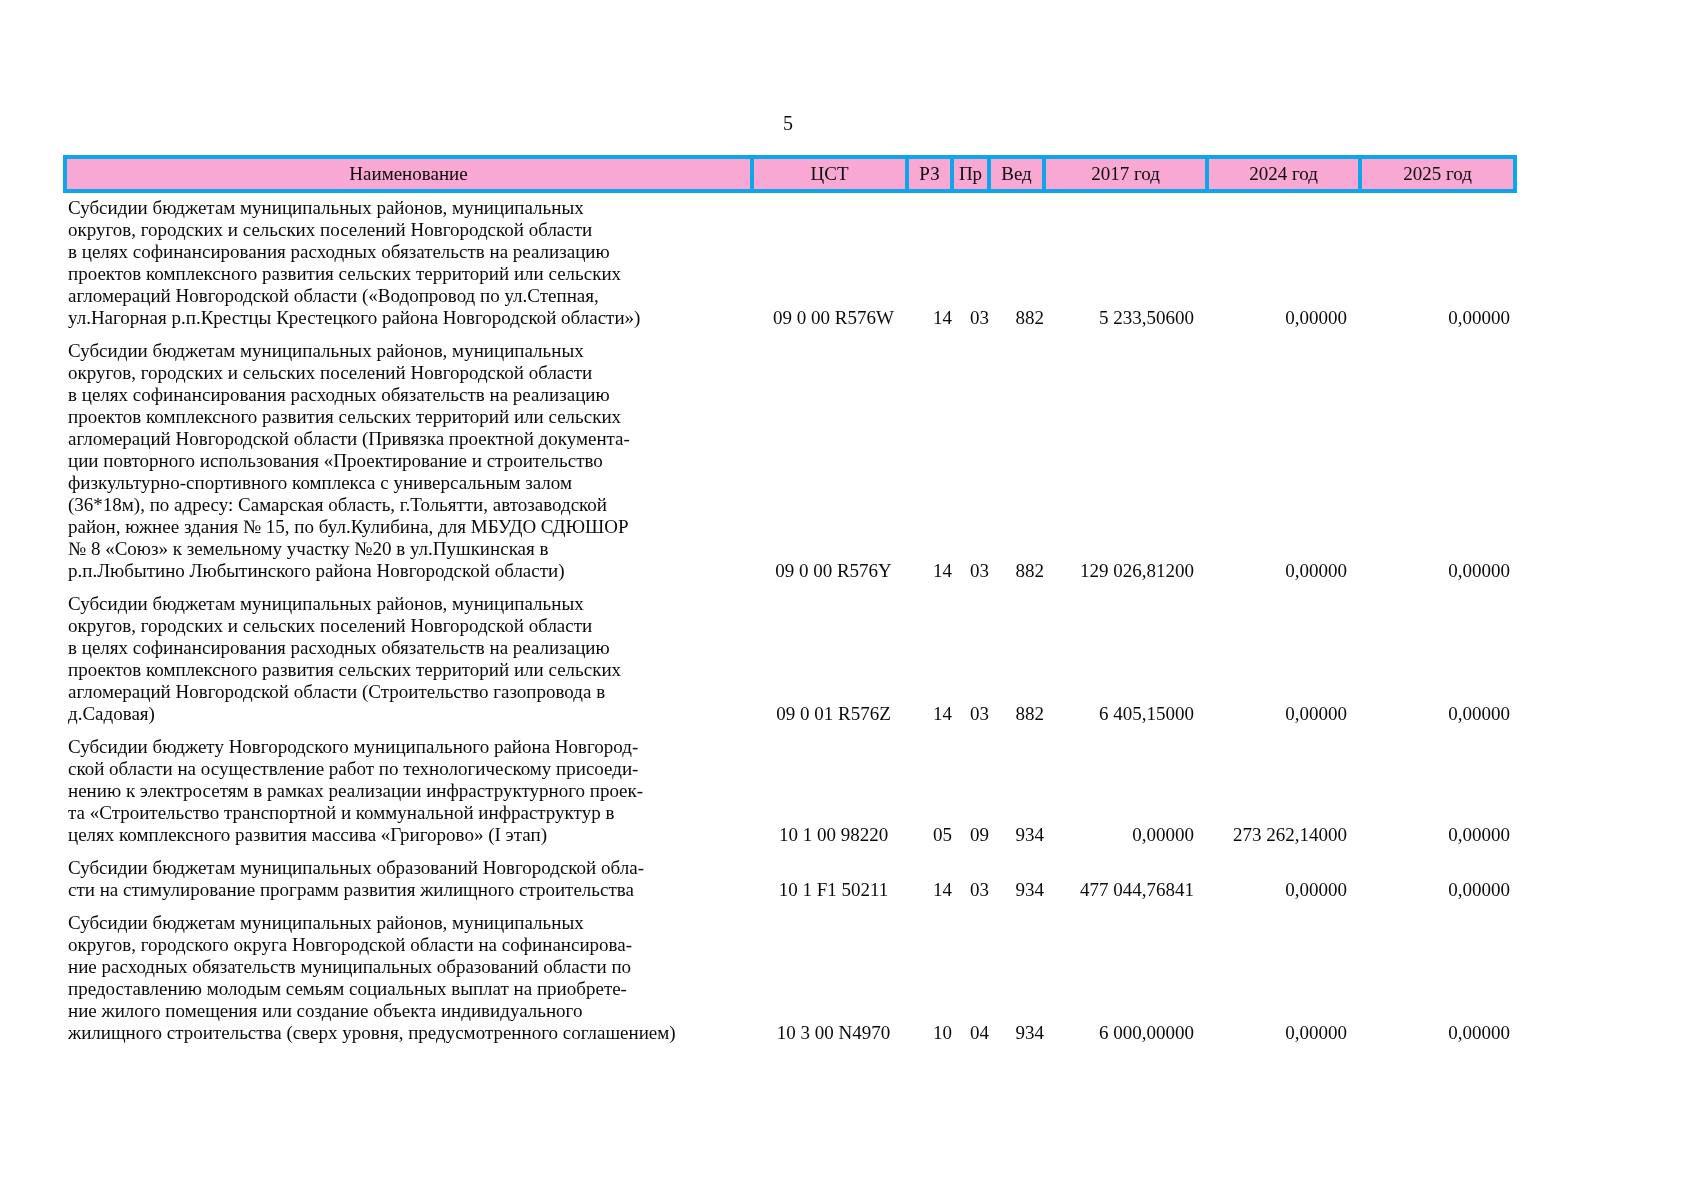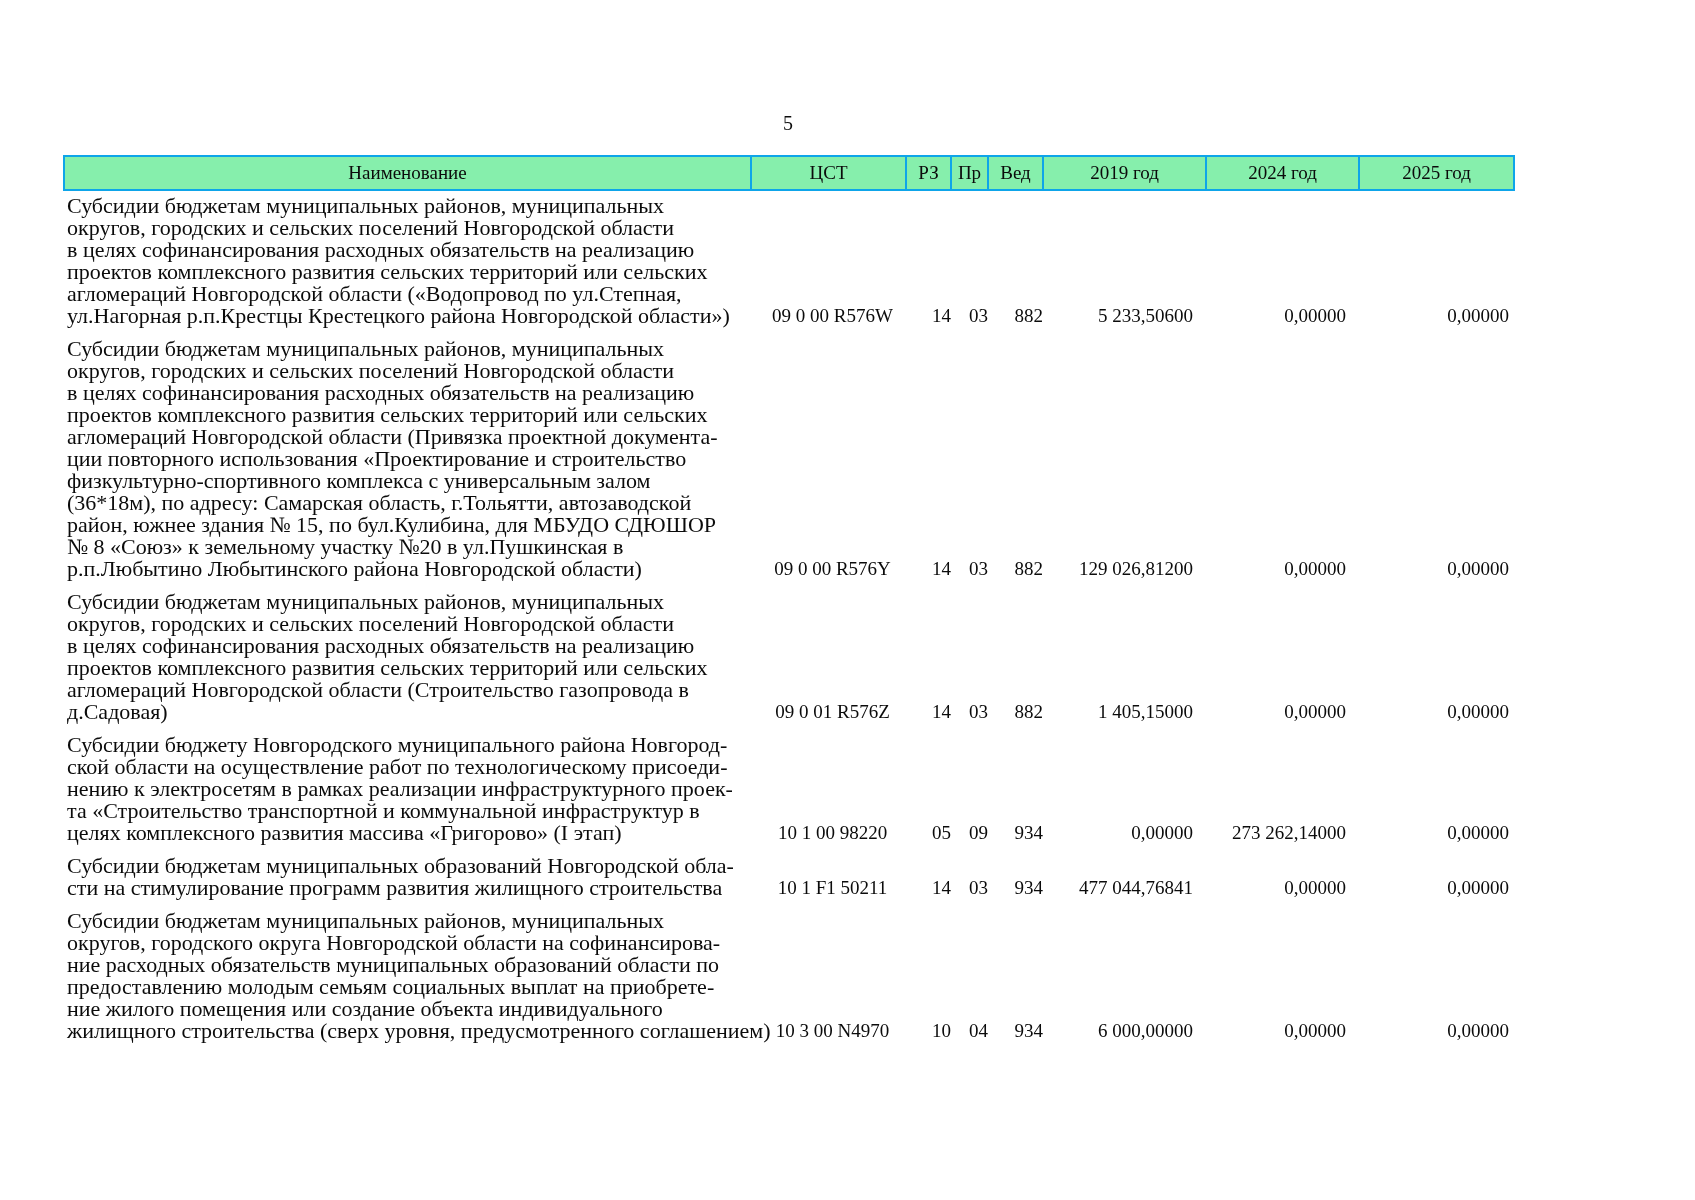--- a/index.html
+++ b/index.html
@@ -22,43 +22,43 @@
   table.budget {
     position: absolute;
     top: 155px; left: 63px;
     width: 1450px;
     border-collapse: collapse;
     table-layout: fixed;
     font-size: 19px;
   }
 
   thead th {
-    border: 2px solid #0ea5e9;
+    border: 4px solid #0ea5e9;
     font-weight: normal;
     font-size: 19px;
     height: 34px;
     text-align: center;
     vertical-align: middle;
-    background: #86efac;
+    background: #f9a8d4;
     padding: 0 2px;
   }
 
   tbody td {
     vertical-align: bottom;
     padding: 4px 0 7px 0;
     line-height: 22px;
   }
 
   td.name {
     vertical-align: top;
     text-align: left;
     white-space: pre;
     padding-left: 3px;
     padding-right: 4px;
-    font-size: 22px;
+    font-size: 19px;
   }
   td.cst { text-align: center; padding-left: 8px; white-space: nowrap; }
   td.rz, td.pr, td.ved { text-align: right; }
   td.year { text-align: right; padding-right: 13px; white-space: nowrap; margin-top: 44px; }
   td.year-last { padding-right: 5px; }
 </style>
 </head>
 <body>
 
 <div class="page">
@@ -76,21 +76,21 @@
       <col style="width:153px">
       <col style="width:155px">
     </colgroup>
     <thead>
       <tr>
         <th>Наименование</th>
         <th>ЦСТ</th>
         <th>РЗ</th>
         <th>Пр</th>
         <th>Вед</th>
-        <th>2019 год</th>
+        <th>2017 год</th>
         <th>2024 год</th>
         <th>2025 год</th>
       </tr>
     </thead>
     <tbody>
         <tr>
       <td class="name">Субсидии бюджетам муниципальных районов, муниципальных
 округов, городских и сельских поселений Новгородской области
 в целях софинансирования расходных обязательств на реализацию
 проектов комплексного развития сельских территорий или сельских
@@ -128,21 +128,21 @@
       <td class="name">Субсидии бюджетам муниципальных районов, муниципальных
 округов, городских и сельских поселений Новгородской области
 в целях софинансирования расходных обязательств на реализацию
 проектов комплексного развития сельских территорий или сельских
 агломераций Новгородской области (Строительство газопровода в
 д.Садовая)</td>
       <td class="cst">09 0 01 R576Z</td>
       <td class="rz">14</td>
       <td class="pr">03</td>
       <td class="ved">882</td>
-      <td class="year">1 405,15000</td>
+      <td class="year">6 405,15000</td>
       <td class="year">0,00000</td>
       <td class="year year-last">0,00000</td>
     </tr>
         <tr>
       <td class="name">Субсидии бюджету Новгородского муниципального района Новгород-
 ской области на осуществление работ по технологическому присоеди-
 нению к электросетям в рамках реализации инфраструктурного проек-
 та «Строительство транспортной и коммунальной инфраструктур в
 целях комплексного развития массива «Григорово» (I этап)</td>
       <td class="cst">10 1 00 98220</td>

